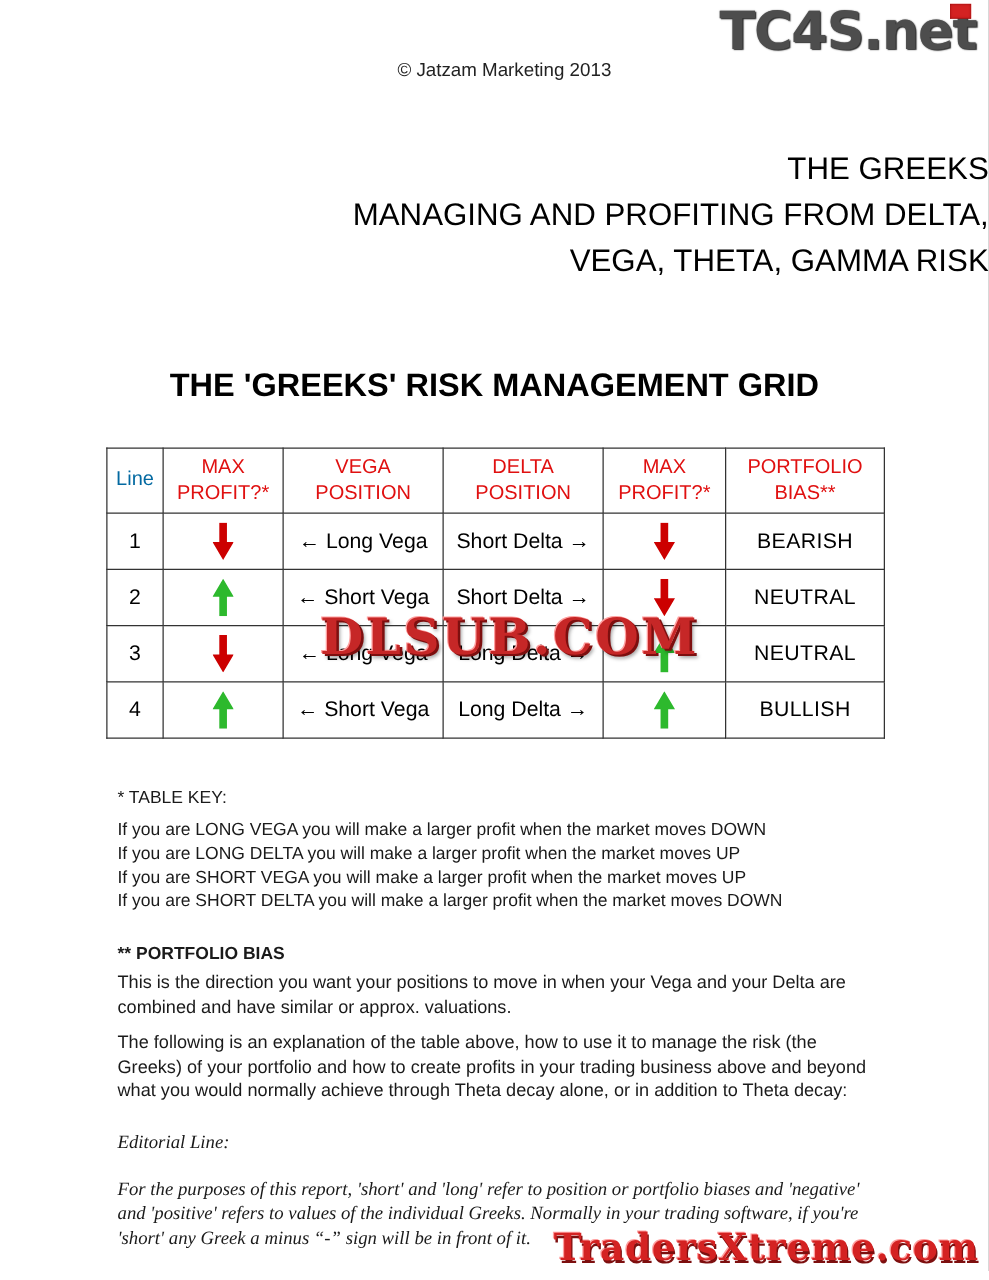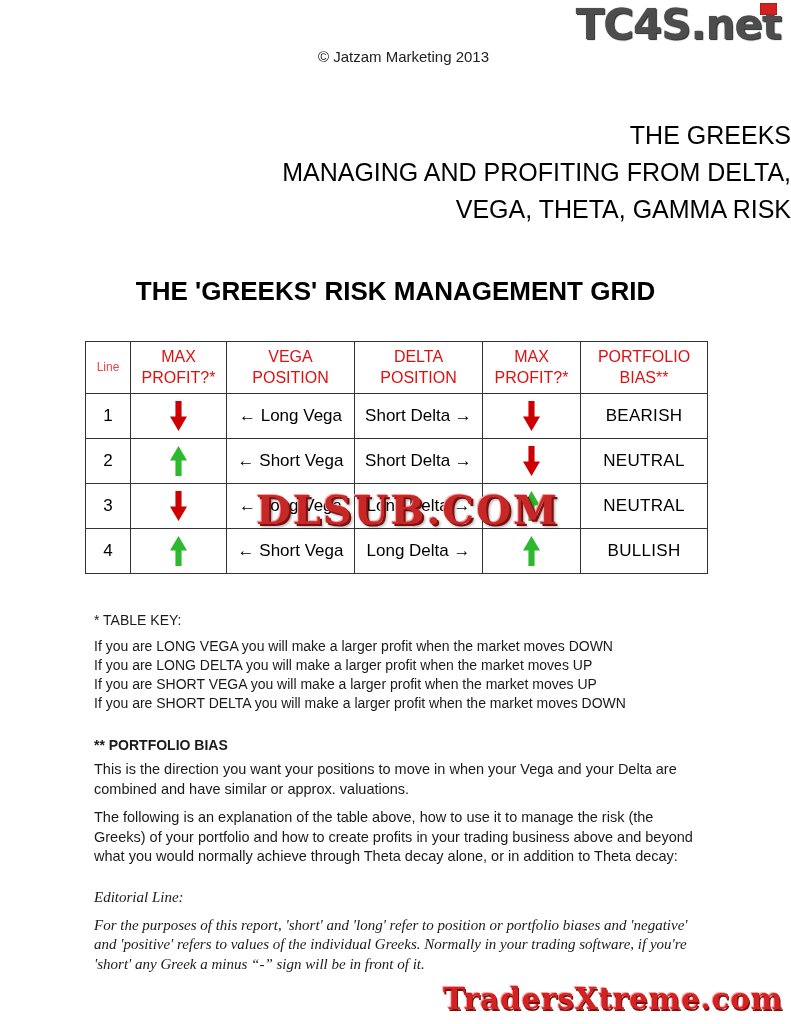--- a/index.html
+++ b/index.html
@@ -15,26 +15,26 @@
     font-size:42px; font-weight:bold; letter-spacing:-1px;
     color:var(--logo_gray); text-shadow:1px 1px 1px #2a2a2a, 0 0 1px #777;
     font-family:"DejaVu Sans", sans-serif;
   }
   .logo-accent{
     position:absolute; top:3px; right:14px; width:17px; height:12px;
     background:var(--brand_red); box-shadow:inset 0 0 2px #7a0000;
   }
   
   .title-block{ margin-top:52px; text-align:right; font-weight:normal; font-size:25px; line-height:37px; color:#000; }
-  .subtitle{ margin-top:48px; text-align:center; font-weight:bold; font-size:26px; color:#000; }
+  .subtitle{ margin-top:65px; text-align:center; font-weight:bold; font-size:26px; color:#000; }
   
   table.grid{ margin:34px 0 0 85px; border-collapse:collapse; table-layout:fixed; width:622px; }
   table.grid td, table.grid th{ border:1px solid #333; text-align:center; vertical-align:middle; background:#fff; }
   table.grid th{ font-weight:normal; color:var(--header_red); font-size:16px; line-height:1.3; height:52px; padding:4px 2px; }
-  table.grid th.hline{ color:#ef4444; font-size:12px; }
+  table.grid th.hline{ color:#0369a1; font-size:16px; }
   table.grid td{ height:45px; font-size:17px; color:#000; }
   td.linenum{ font-size:20px; }
   td.bias{ font-size:15px; letter-spacing:0.3px; }
   .arrow{ display:inline-block; width:17px; height:30px; vertical-align:middle; }
   .arrow-down-red{ background:var(--arrow_red); clip-path:polygon(32% 0,68% 0,68% 52%,100% 52%,50% 100%,0 52%,32% 52%); }
   .arrow-up-green{ background:var(--arrow_green); clip-path:polygon(50% 0,100% 48%,68% 48%,68% 100%,32% 100%,32% 48%,0 48%); filter:drop-shadow(0 0 1px #1d7a1d); }
   
   .watermark{
     position:absolute; left:256px; top:486px; z-index:5;
     font-family:"DejaVu Serif", serif; font-weight:bold; font-size:40px; letter-spacing:2px;
@@ -42,21 +42,21 @@
     text-shadow:2px 2px 0 #7d0f0f, -1px -1px 0 #ff9f9f, 3px 3px 3px rgba(0,0,0,.35);
   }
   
   .text-col{ margin-left:94px; width:612px; }
   .key-title{ margin-top:38px; font-weight:normal; font-size:14px; }
   .key-lines{ margin-top:9px; font-size:14px; line-height:19px; }
   .bias-title{ margin-top:24px; font-weight:bold; font-size:14px; }
   .para{ margin-top:7px; font-size:14.5px; line-height:19.5px; }
   .para.second{ margin-top:9px; }
   .editorial-title{ margin-top:22px; font-family:"Liberation Serif", serif; font-style:italic; font-size:15px; }
-  .editorial-body{ margin-top:10px; font-family:"Liberation Serif", serif; font-style:italic; font-size:15px; line-height:19.5px; }
+  .editorial-body{ margin-top:20px; font-family:"Liberation Serif", serif; font-style:italic; font-size:15px; line-height:19.5px; }
   
   .footer-link{ margin-top:52px; text-align:center; font-size:13px;padding-left:16px; }
   .footer-link a{ color:var(--link_blue); text-decoration:underline; }
   .logo-bottom{
     position:absolute; right:8px; bottom:8px;
     font-size:30px; font-weight:bold; letter-spacing:0.5px;
     color:var(--brand_red);
     text-shadow:1px 2px 0 #7d0f0f, -1px -1px 0 #ff9f9f;
     font-family:"DejaVu Serif", serif;
   }

